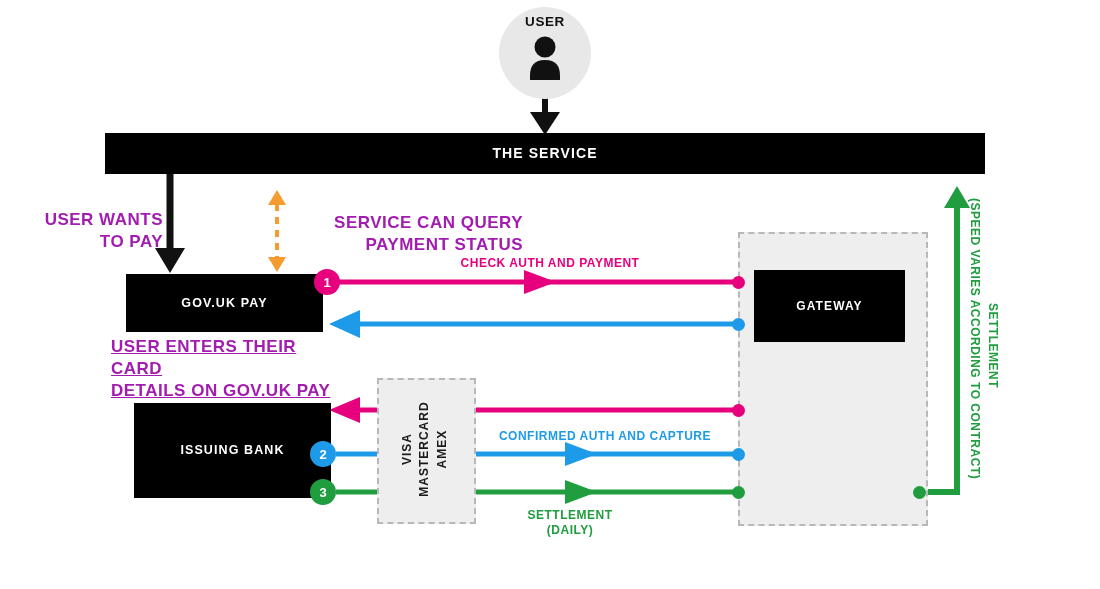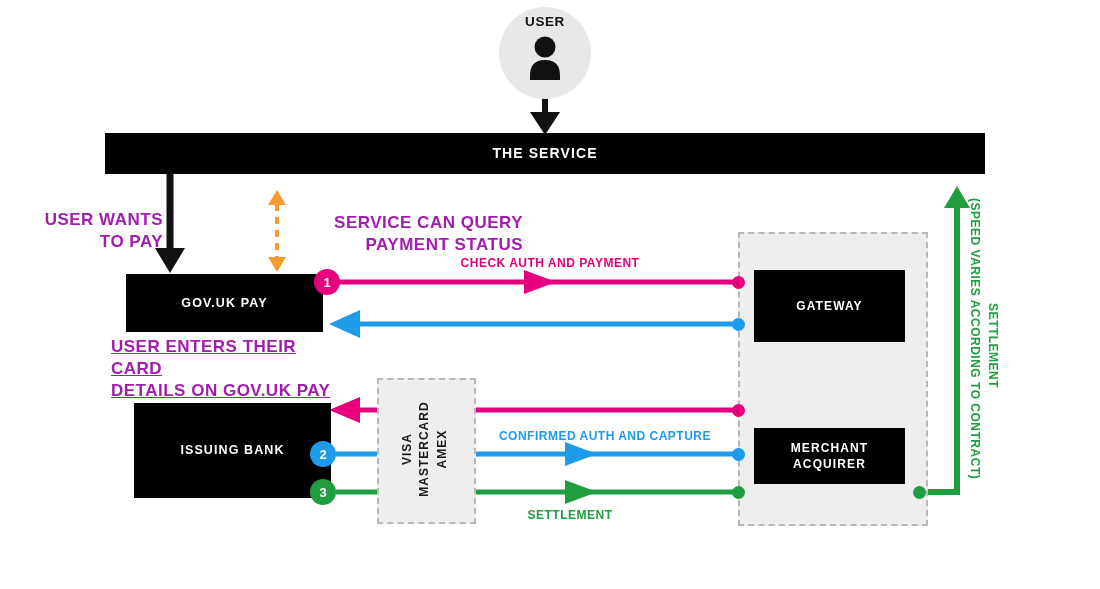--- a/index.html
+++ b/index.html
@@ -283,26 +283,20 @@
   </div>
 
   <div class="abs blackbox service-bar">THE SERVICE</div>
 
   <div class="abs blackbox govuk-box">GOV.UK PAY</div>
 
   <div class="abs blackbox issuing-box">ISSUING BANK</div>
 
   <div class="abs blackbox gateway-box">GATEWAY</div>
 
-  <div class="abs blackbox acquirer-box">
-    <div>
-      <div>MERCHANT</div>
-      <div>ACQUIRER</div>
-    </div>
-  </div>
 
   <div class="abs dot pink" style="left:732px; top:276px;"></div>
   <div class="abs dot blue" style="left:732px; top:318px;"></div>
   <div class="abs dot pink" style="left:732px; top:404px;"></div>
   <div class="abs dot blue" style="left:732px; top:448px;"></div>
   <div class="abs dot green" style="left:732px; top:486px;"></div>
   <div class="abs dot green" style="left:913px; top:486px;"></div>
 
   <div class="abs badge pink" style="left:314px; top:269px;">1</div>
   <div class="abs badge blue" style="left:310px; top:441px;">2</div>
@@ -322,20 +316,21 @@
     <div>USER ENTERS THEIR CARD</div>
     <div>DETAILS ON GOV.UK PAY</div>
   </div>
 
   <div class="abs flow-label lbl-check">CHECK AUTH AND PAYMENT</div>
 
   <div class="abs flow-label lbl-confirmed">CONFIRMED AUTH AND CAPTURE</div>
 
   <div class="abs flow-label lbl-settle-daily">
     <div>SETTLEMENT</div>
+    <div>(DAILY)</div>
   </div>
 
   <div class="abs" style="left:968px; top:198px; width:40px; height:320px;">
     <div class="rot-wrap rot-line" style="left:14px; top:0px; transform: rotate(90deg);">(SPEED VARIES ACCORDING TO CONTRACT)</div>
     <div class="rot-wrap rot-line" style="left:32px; top:105px; transform: rotate(90deg);">SETTLEMENT</div>
   </div>
 
 </div>
 
 </body></html>

